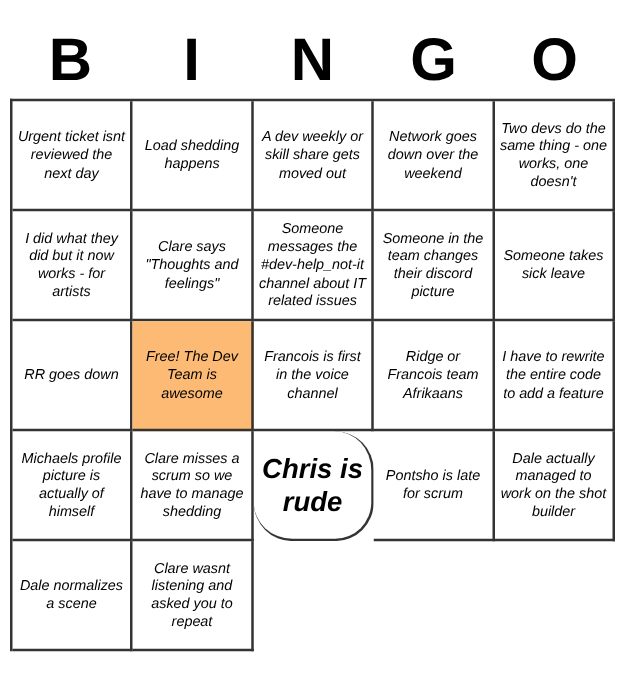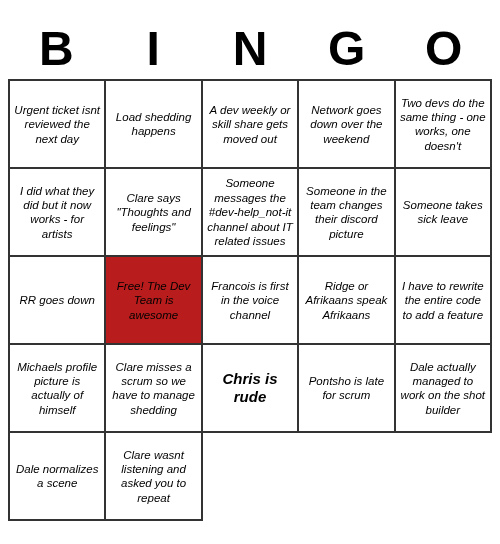--- a/index.html
+++ b/index.html
@@ -41,25 +41,26 @@
       min-height: 88px;
       display: flex;
       align-items: center;
       justify-content: center;
       text-align: center;
       padding: 4px;
       font-size: 11.5px;
       line-height: 1.25;
     }
     .bingo-cell.free {
-      background: #b91c1c;
+      background: #fdba74;
     }
     .bingo-cell.chris {
-      font-size: 15px;
+      font-size: 22px;
       font-weight: bold;
+      border-radius: 31px;
     }
     .bingo-cell span {
       display: block;
     }
   </style>
 </head>
 <body>
 
 <div class="bingo-card">
   <div class="bingo-title">
@@ -103,21 +104,21 @@
       <div class="bingo-cell">
         <span>RR goes down</span>
       </div>
       <div class="bingo-cell free">
         <span>Free! The Dev Team is awesome</span>
       </div>
       <div class="bingo-cell">
         <span>Francois is first in the voice channel</span>
       </div>
       <div class="bingo-cell">
-        <span>Ridge or Afrikaans speak Afrikaans</span>
+        <span>Ridge or Francois team Afrikaans</span>
       </div>
       <div class="bingo-cell">
         <span>I have to rewrite the entire code to add a feature</span>
       </div>
       <div class="bingo-cell">
         <span>Michaels profile picture is actually of himself</span>
       </div>
       <div class="bingo-cell">
         <span>Clare misses a scrum so we have to manage shedding</span>
       </div>

